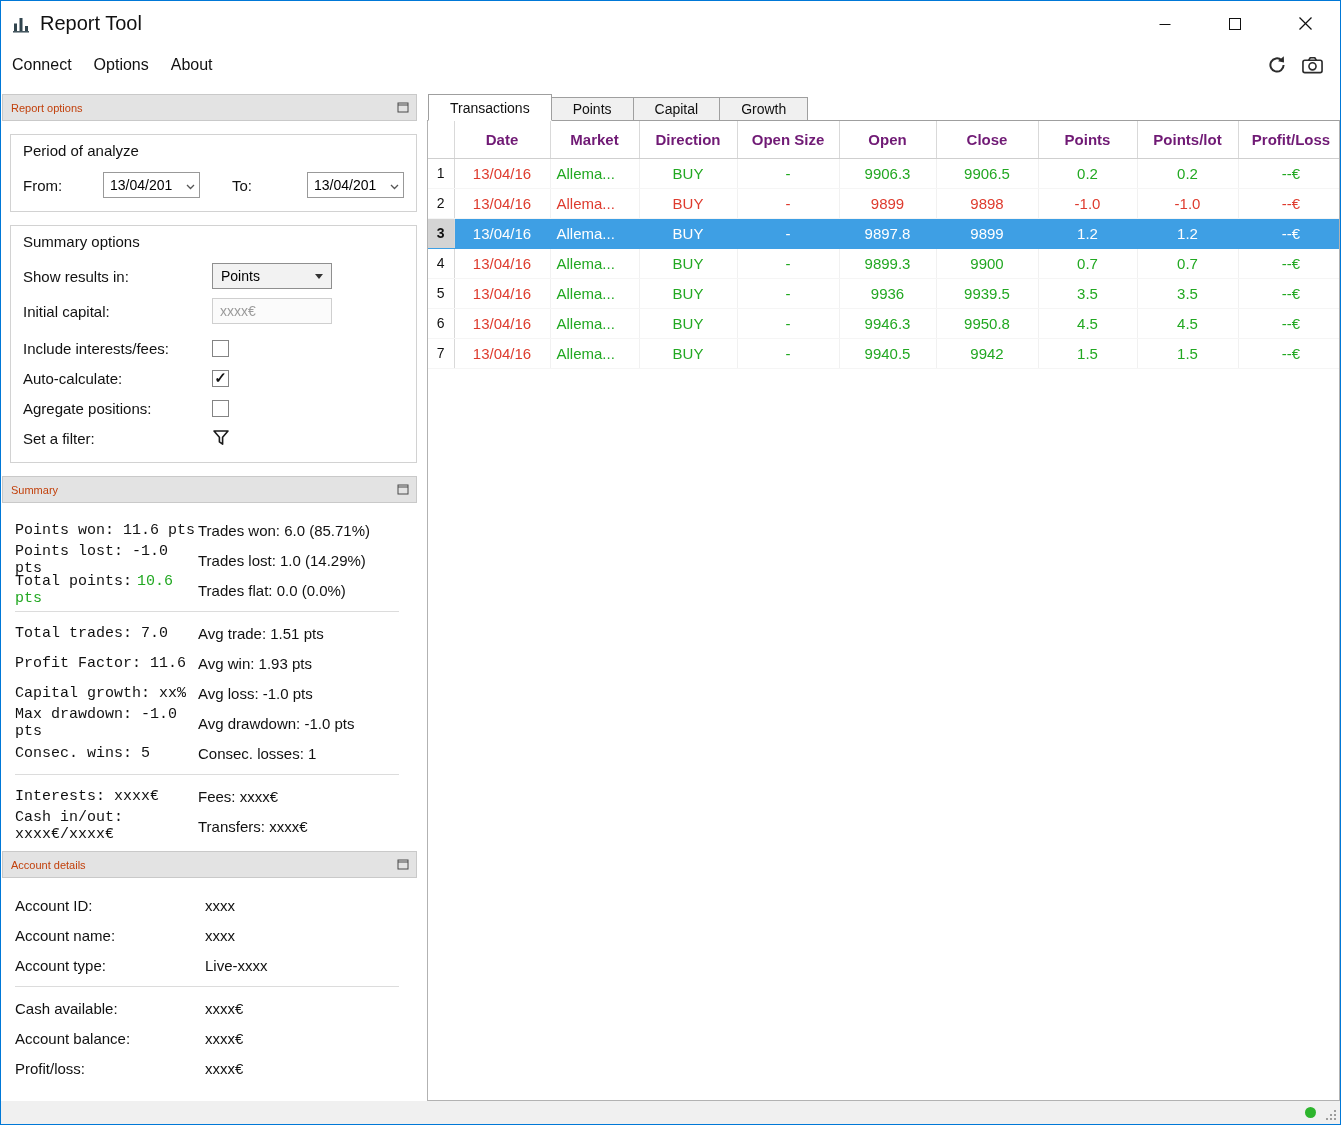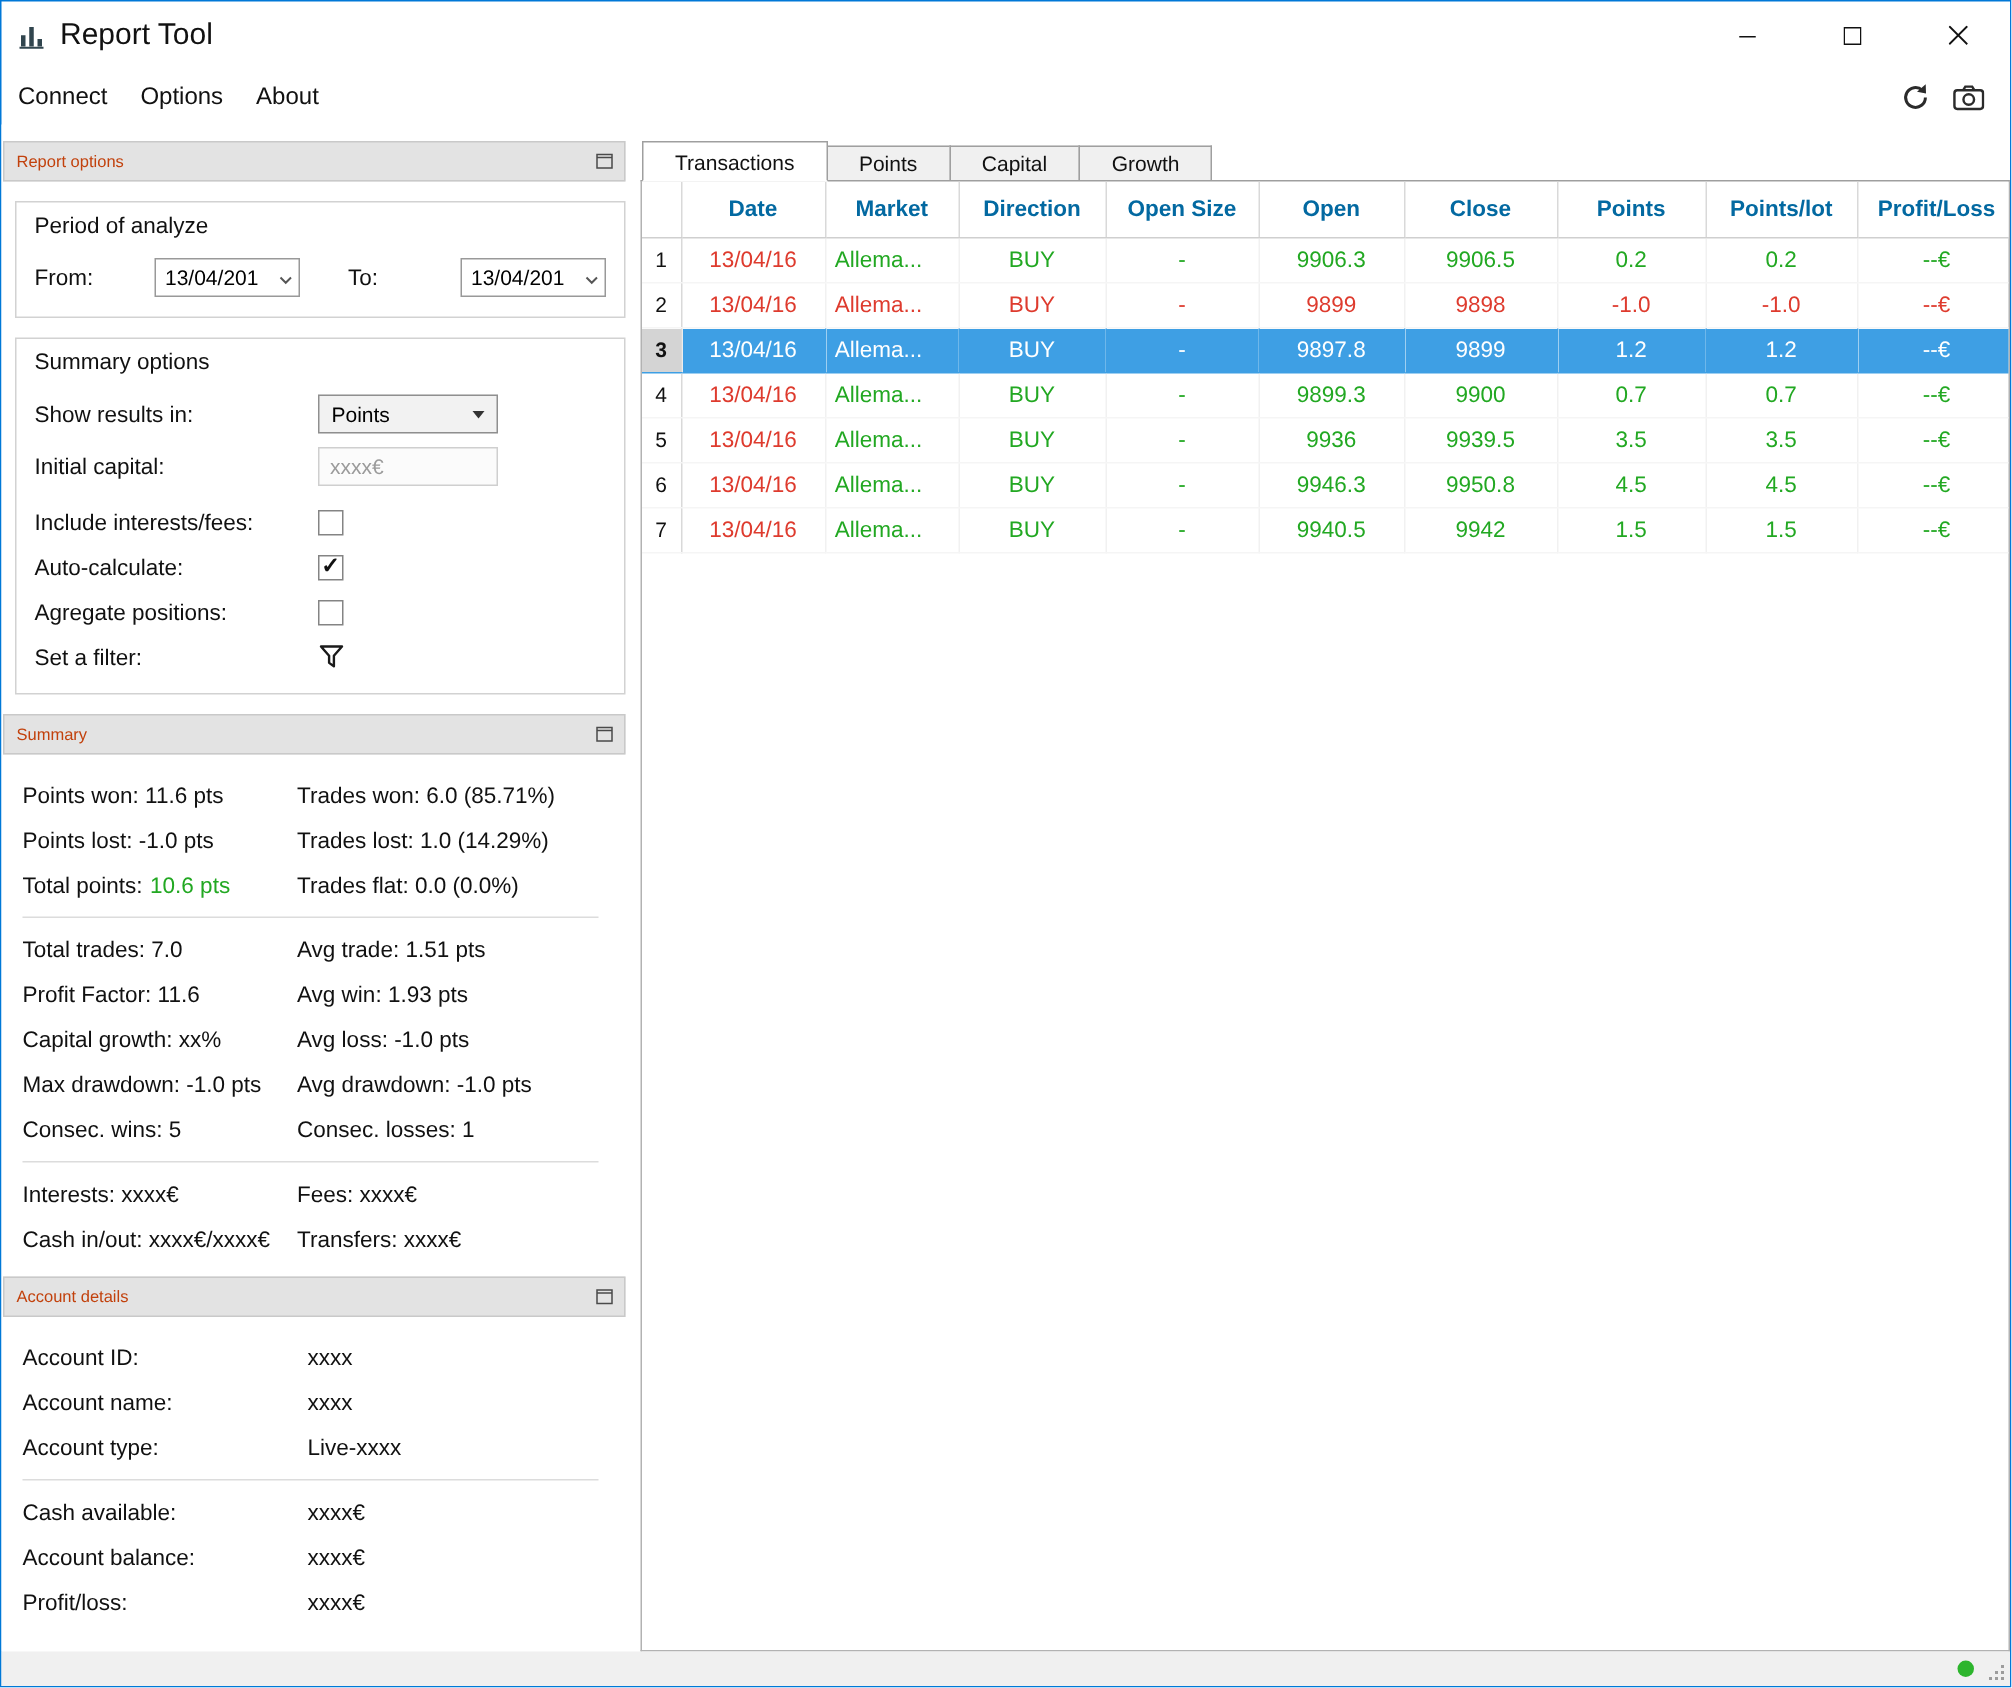--- a/index.html
+++ b/index.html
@@ -51,41 +51,41 @@
     color:#9b9b9b; font-size:14px; padding:0 7px; font-family:"Liberation Sans",sans-serif; }
   .checkbox { width:17px; height:17px; border:1px solid #848484; background:#fff;
     display:flex; align-items:center; justify-content:center; }
   .checkbox.checked::after { content:"✓"; font-size:15px; font-weight:700; color:#111;
     line-height:1; margin-top:-1px; }
   .cb-row { height:30px; margin-bottom:0; }
 
   
   .stats-body { padding:12px 10px 6px 4px; font-size:15px; color:#111; }
   .stat-row { display:flex; align-items:center; height:30px; }
-  .stat-left { width:193px; padding-left:10px; }
+  .stat-left { width:193px; padding-left:10px;font-family:Liberation Mono, monospace; }
   .stat-right { flex:1; }
   .sep { border-top:1px solid #dcdcdc; margin:6px 18px 6px 10px; }
   .green-text { color:#22a822; margin-left:5px; }
   .acct-row { display:flex; align-items:center; height:30px; }
   .acct-lbl { width:200px; padding-left:10px; }
 
   
   .tabbar { display:flex; height:26px; padding-left:1px; position:relative; z-index:2; }
   .tab { border:1px solid #9f9f9f; border-bottom:none; background:#f0f0f0;
     padding:0 21px; font-size:14px; display:flex; align-items:center; margin-top:3px;
     margin-left:-1px; color:#111; }
   .tab:first-child { margin-left:0; }
   .tab.active { background:#fff; margin-top:0; position:relative; z-index:3;
     border-bottom:1px solid #fff; margin-bottom:-1px; }
   .tabpane { flex:1; border:1px solid #b2b2b2; border-top:1px solid #9f9f9f;
     background:#fff; overflow:hidden; }
 
   
   table { border-collapse:collapse; table-layout:fixed; width:916px; font-size:15px; }
-  thead th { height:37px; font-weight:bold; color:#0369a1; text-align:center;
+  thead th { height:37px; font-weight:bold; color:#701a75; text-align:center;
     border-right:1px solid #d9d9d9; border-bottom:1px solid #cfcfcf; background:#fff;
     overflow:hidden; white-space:nowrap; }
   tbody td { height:30px; text-align:center; border-right:1px solid #f1f1f1;
     border-bottom:1px solid #f5f5f5; overflow:hidden; white-space:nowrap; }
   td.rowhdr, th.rowhdr { border-right:1px solid #d9d9d9; color:#111; font-size:14px;
     font-weight:normal; background:#fff; }
   td.c-market { text-align:left; padding-left:6px; }
   tr.state-win td { color:#22a822; }
   tr.state-win td.c-date { color:#de3b2e; }
   tr.state-loss td { color:#de3b2e; }

